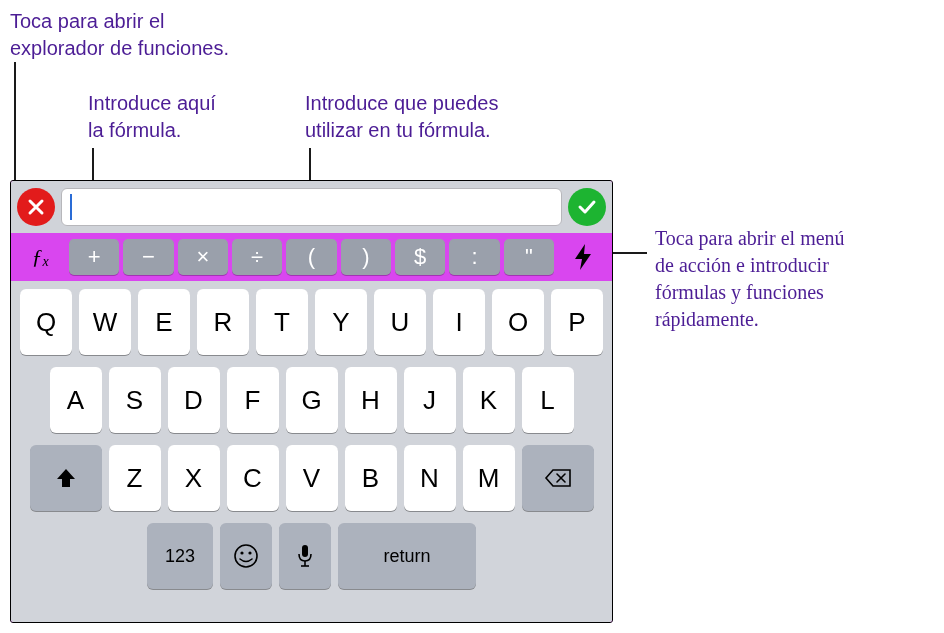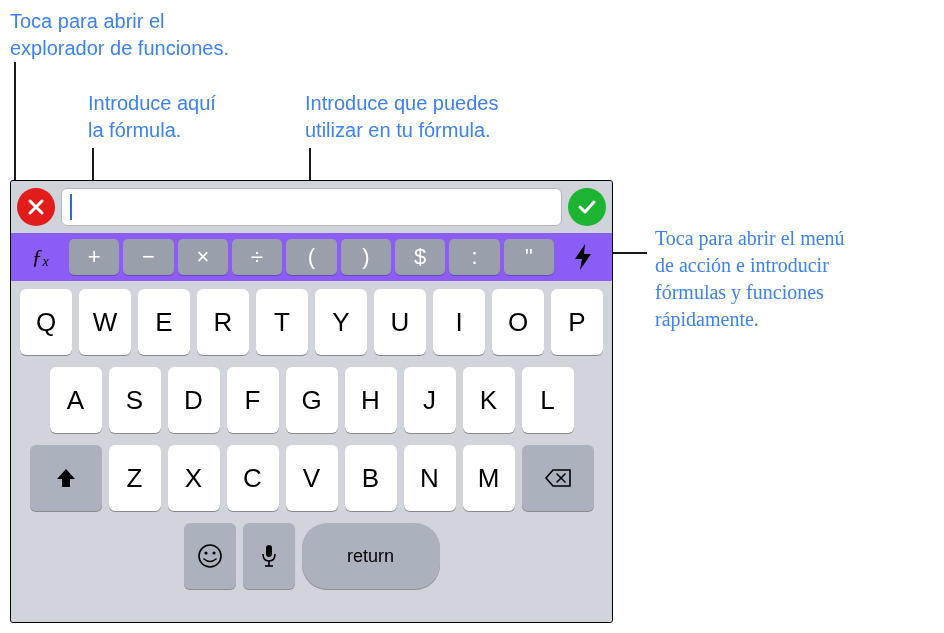--- a/index.html
+++ b/index.html
@@ -1,22 +1,22 @@
 <!DOCTYPE html>
 <html><head>
   <meta charset="utf-8">
   <style>
     * { margin: 0; padding: 0; box-sizing: border-box; -webkit-font-smoothing: antialiased; }
     body { width: 944px; height: 633px; background: #fff; position: relative;
            font-family: -apple-system, "Helvetica Neue", Arial, sans-serif; color: #1a1a1a; }
-    .callout { position: absolute; font-size: 20px; line-height: 1.35; color: #3b82f6; }
+    .callout { position: absolute; font-size: 20px; line-height: 1.35; color: #4c1d95; }
     .callout-line { position: absolute; background: #1a1a1a; }
 
     .device { position: absolute; left: 10px; top: 180px; width: 603px; height: 443px;
-              border: 1px solid #000; border-radius: 3px; overflow: hidden; background: #8b5cf6; }
+              border: 1px solid #000; border-radius: 3px; overflow: hidden; background: #d946ef; }
 
     .formula-bar { position: absolute; left: 0; top: 0; right: 0; height: 52px;
                    background: #d0d3d9; display: flex; align-items: center; padding: 0 6px; gap: 6px; }
     .circle-btn { width: 38px; height: 38px; border-radius: 50%; display: flex;
                   align-items: center; justify-content: center; flex: 0 0 auto; }
     .btn-cancel { background: #e21b1b; }
     .btn-confirm { background: #1db431; }
     .formula-input { flex: 1 1 auto; height: 38px; background: #fff; border-radius: 6px;
                      border: 1px solid #b7b7bb; display: flex; align-items: center; padding-left: 8px; }
     .cursor { width: 2px; height: 26px; background: #2a6cd6; }
@@ -36,21 +36,21 @@
     .kbd { position: absolute; left: 0; top: 100px; right: 0; bottom: 0;
            background: #d1d4da; padding: 8px 6px 6px 6px;
            display: flex; flex-direction: column; gap: 12px; }
     .kbd-row { display: flex; gap: 7px; justify-content: center; }
     .key { background: #fff; border-radius: 6px; box-shadow: 0 1px 0 rgba(0,0,0,.35);
            height: 66px; width: 52px; display: flex; align-items: center; justify-content: center;
            font-size: 26px; color: #000; }
     .key-wide { width: 72px; }
     .key-mod { background: #acb2bd; }
     .key-space { flex: 1 1 auto; font-size: 18px; }
-    .key-return { width: 138px; font-size: 18px; background: #acb2bd; border-radius: 25px; }
+    .key-return { width: 138px; font-size: 18px; background: #acb2bd; }
     .key-123 { width: 66px; font-size: 18px; background: #acb2bd; }
     .row3 { padding: 0 0; }
 
     svg { display: block; }
   </style>
 </head>
 <body>
 
 <div class="callout" style="left:10px; top:8px; white-space:pre-line;">Toca para abrir el
 explorador de funciones.</div>
@@ -161,20 +161,21 @@
       <div class="key">M</div>
       <div class="key key-mod key-wide">
         <svg width="28" height="20" viewBox="0 0 28 20">
           <path d="M9 2 L26 2 L26 18 L9 18 L2 10 Z" fill="none" stroke="#000" stroke-width="1.6"></path>
           <path d="M13 6 L21 14 M21 6 L13 14" stroke="#000" stroke-width="1.6" stroke-linecap="round"></path>
         </svg>
       </div>
     </div>
 
     <div class="kbd-row">
+      <div class="key key-123">123</div>
       <div class="key key-mod" style="width:52px;">
         <svg width="26" height="26" viewBox="0 0 26 26">
           <circle cx="13" cy="13" r="11" fill="none" stroke="#000" stroke-width="1.6"></circle>
           <circle cx="9" cy="10" r="1.6" fill="#000"></circle>
           <circle cx="17" cy="10" r="1.6" fill="#000"></circle>
           <path d="M7 16 Q13 21 19 16" fill="none" stroke="#000" stroke-width="1.6" stroke-linecap="round"></path>
         </svg>
       </div>
       <div class="key key-mod" style="width:52px;">
         <svg width="18" height="26" viewBox="0 0 18 26">

